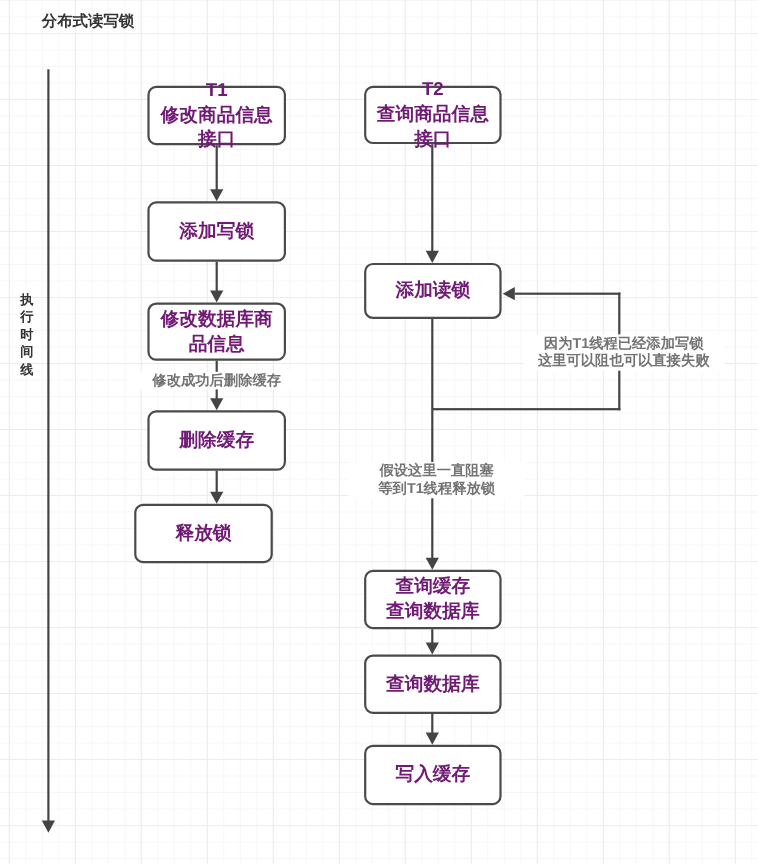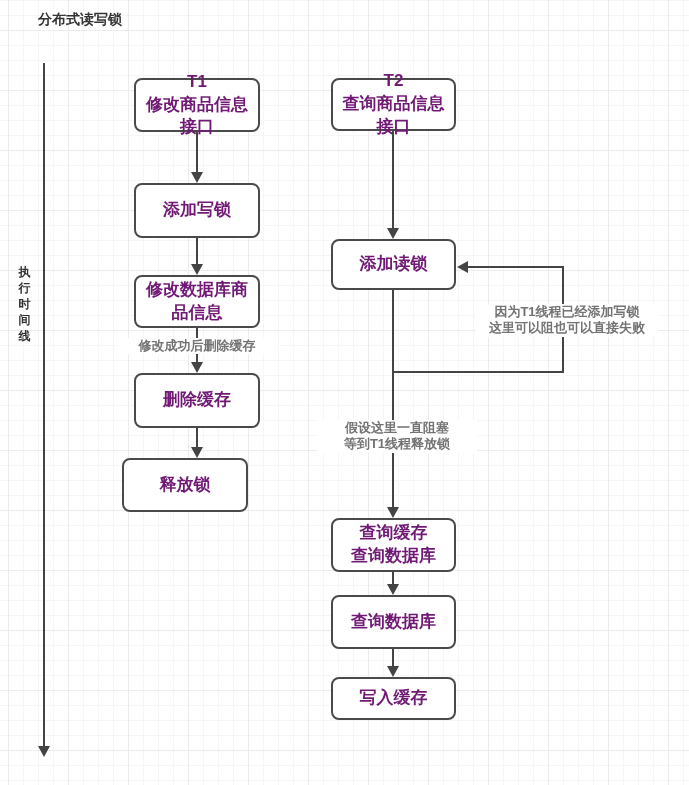--- a/index.html
+++ b/index.html
@@ -114,21 +114,21 @@
   <div class="node" style="left:331px;top:239px;width:125px;height:51px;">
     <span>添加读锁</span>
   </div>
   <div class="node" style="left:331px;top:518px;width:125px;height:54px;">
     <span>查询缓存
 查询数据库</span>
   </div>
   <div class="node" style="left:331px;top:595px;width:125px;height:54px;">
     <span>查询数据库</span>
   </div>
-  <div class="node" style="left:331px;top:677px;width:125px;height:43px;">
+  <div class="node" style="left:331px;top:677px;width:125px;height:55px;">
     <span>写入缓存</span>
   </div>
 
   <div class="vline" style="left:392px;top:131px;height:98px;"></div>
   <div class="ah-down" style="left:387px;top:228px;"></div>
 
   <div class="vline" style="left:392px;top:290px;height:218px;"></div>
   <div class="ah-down" style="left:387px;top:507px;"></div>
   <div class="edge-label" style="left:317px;top:420px;width:160px;">假设这里一直阻塞
 等到T1线程释放锁</div>

